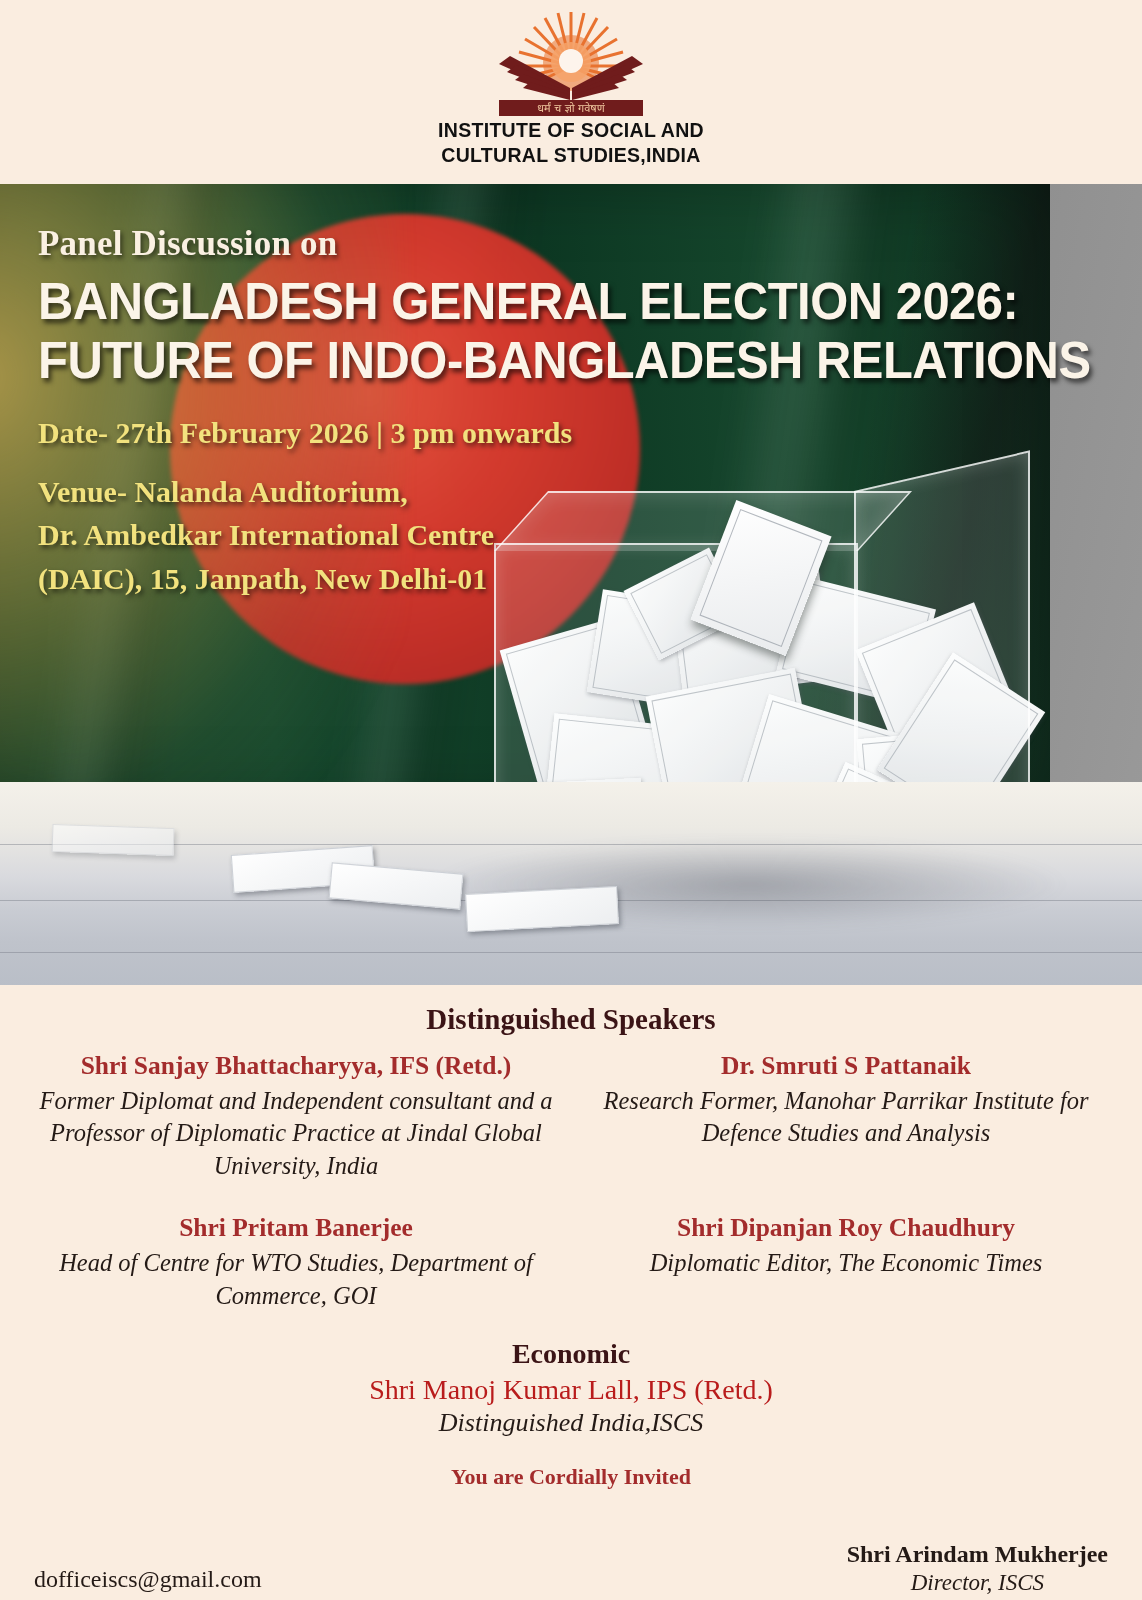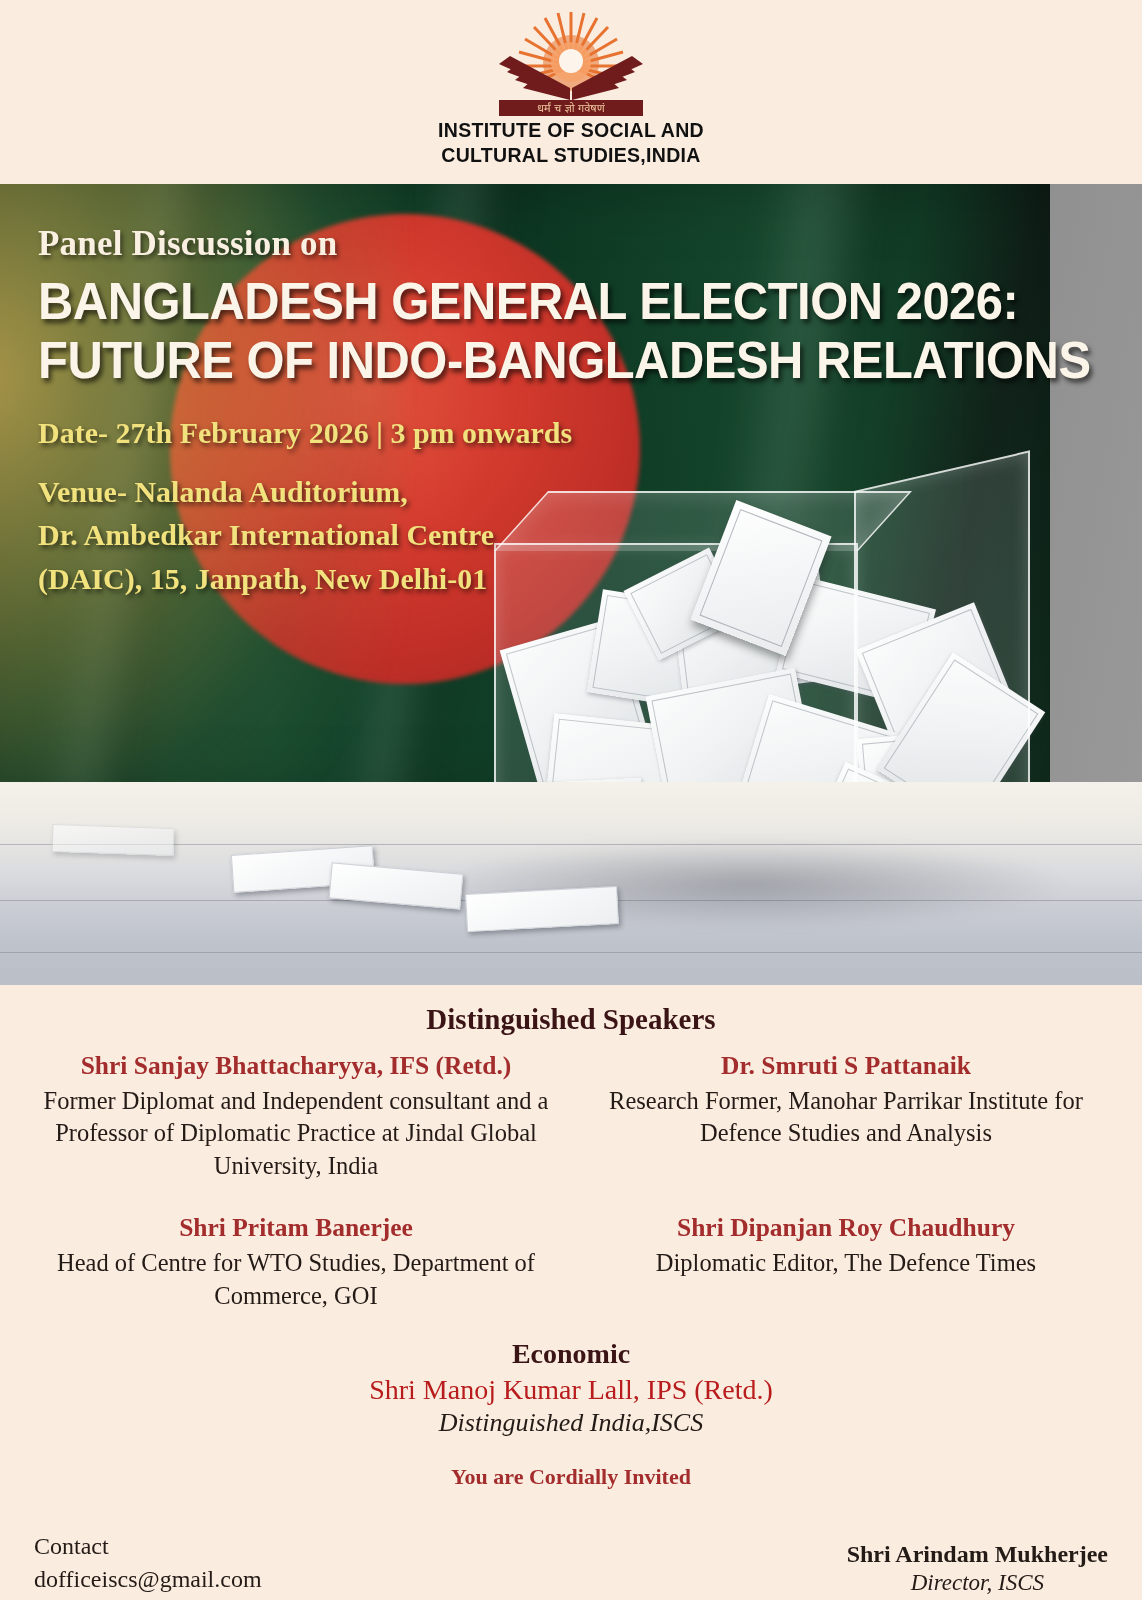--- a/index.html
+++ b/index.html
@@ -244,20 +244,21 @@
   }
   .sp-name {
     font-family: "Liberation Serif", serif;
     font-weight: bold;
     font-size: 25.5px;
     color: #A32C2C;
     line-height: 1.28;
   }
   .sp-role {
     font-family: "Liberation Serif", serif;
+    font-style: italic;
     font-size: 24.5px;
     color: #241A16;
     line-height: 1.33;
     margin-top: 2px;
   }
   .row-two { margin-top: 30px; }
   .moderator-block {
     text-align: center;
     margin-top: 26px;
   }
@@ -448,35 +449,34 @@
       </div>
     </div>
 
     <div class="speaker-grid row-two">
       <div class="speaker">
         <div class="sp-name">Shri Pritam Banerjee</div>
         <div class="sp-role">Head of Centre for WTO Studies, Department of Commerce, GOI</div>
       </div>
       <div class="speaker">
         <div class="sp-name">Shri Dipanjan Roy Chaudhury</div>
-        <div class="sp-role">Diplomatic Editor, The Defence Times</div>
+        <div class="sp-role">Diplomatic Editor, The Economic Times</div>
       </div>
     </div>
 
     <div class="moderator-block">
       <div class="mod-heading">Economic</div>
       <div class="mod-name">Shri Manoj Kumar Lall, IPS (Retd.)</div>
       <div class="mod-role">Distinguished India,ISCS</div>
     </div>
 
     <div class="invite">You are Cordially Invited</div>
 
     <div class="footer">
       <div class="contact-block">
-        <div>Contact</div>
         <div>dofficeiscs@gmail.com</div>
       </div>
       <div class="director-block">
         <div class="dir-name">Shri Arindam Mukherjee</div>
         <div class="dir-role">Director, ISCS</div>
       </div>
     </div>
 
   </div>
 </div>

